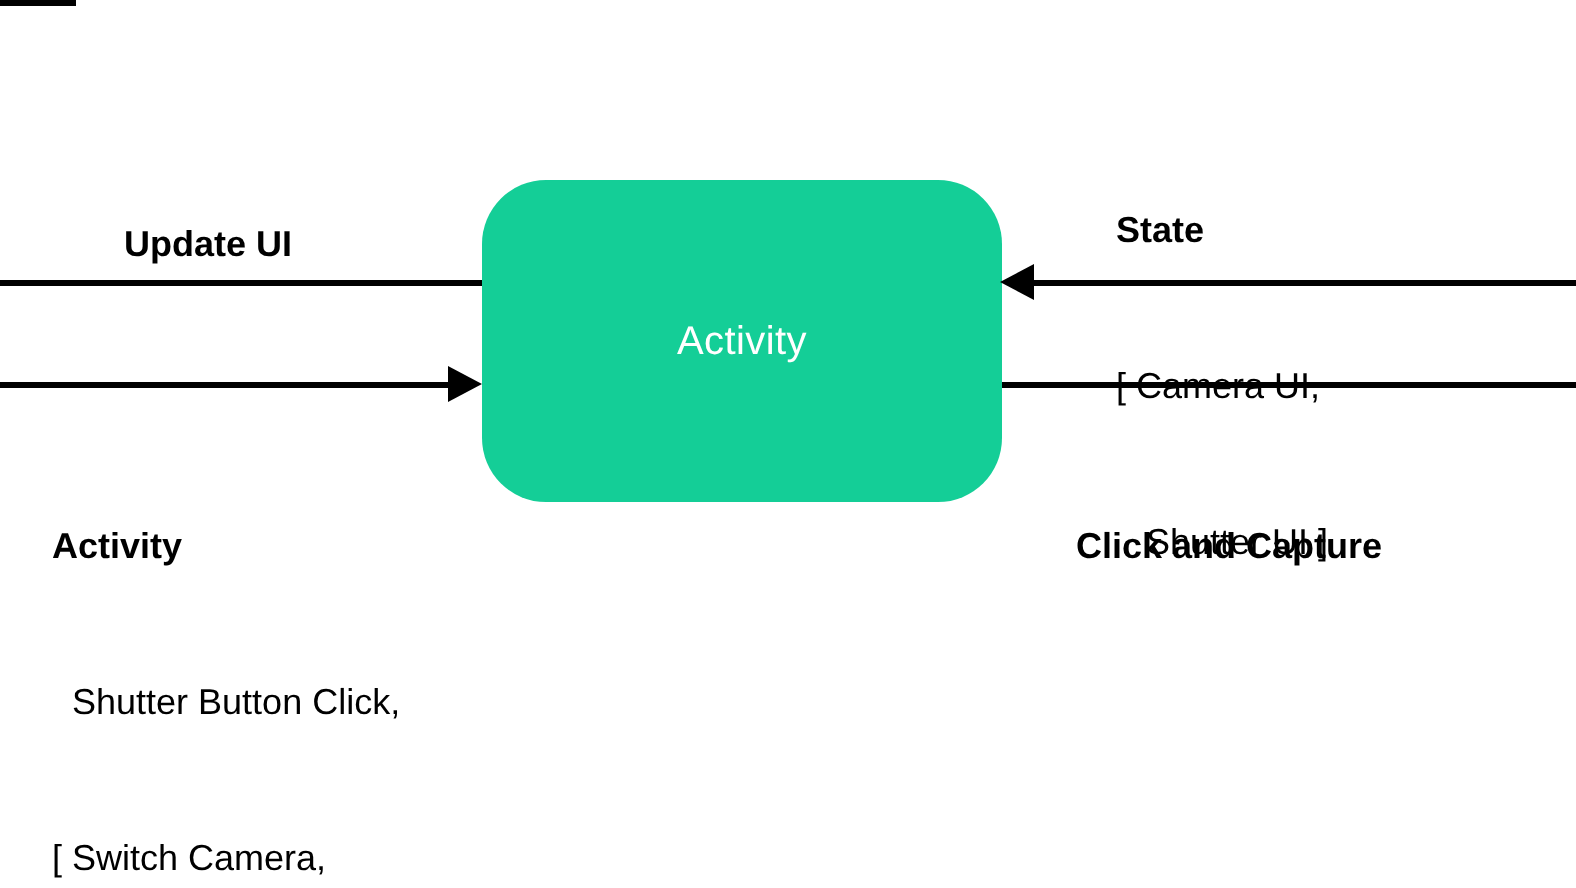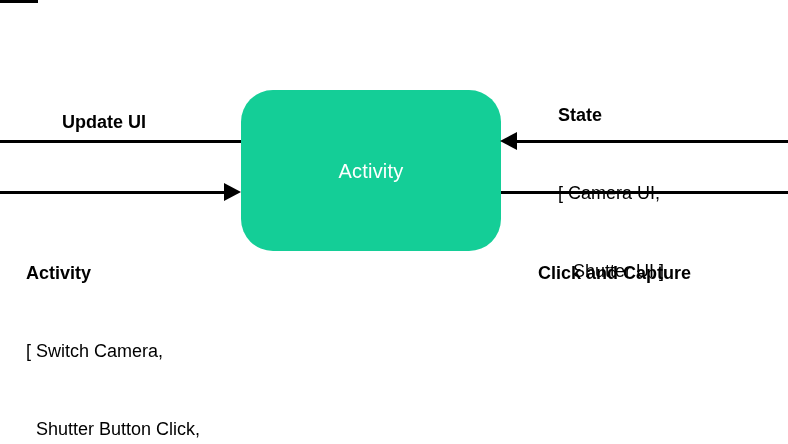--- a/index.html
+++ b/index.html
@@ -107,22 +107,22 @@
 
   <div class="corner-mark"></div>
 
   <div class="edge edge-update-ui"></div>
   <div class="tblock lbl-update-ui">Update UI</div>
 
   <div class="edge edge-actions"></div>
   <div class="arrow arrow-right arrow-actions"></div>
   <div class="tblock blk-actions">
     <span class="hdr">Activity</span>
+    <span class="ln">  Shutter Button Click,</span>
     <span class="ln">[ Switch Camera,</span>
-    <span class="ln">  Shutter Button Click,</span>
     
     
     
   </div>
 
   <div class="node">
     <span class="node-label">Activity</span>
   </div>
 
   <div class="edge edge-state"></div>

